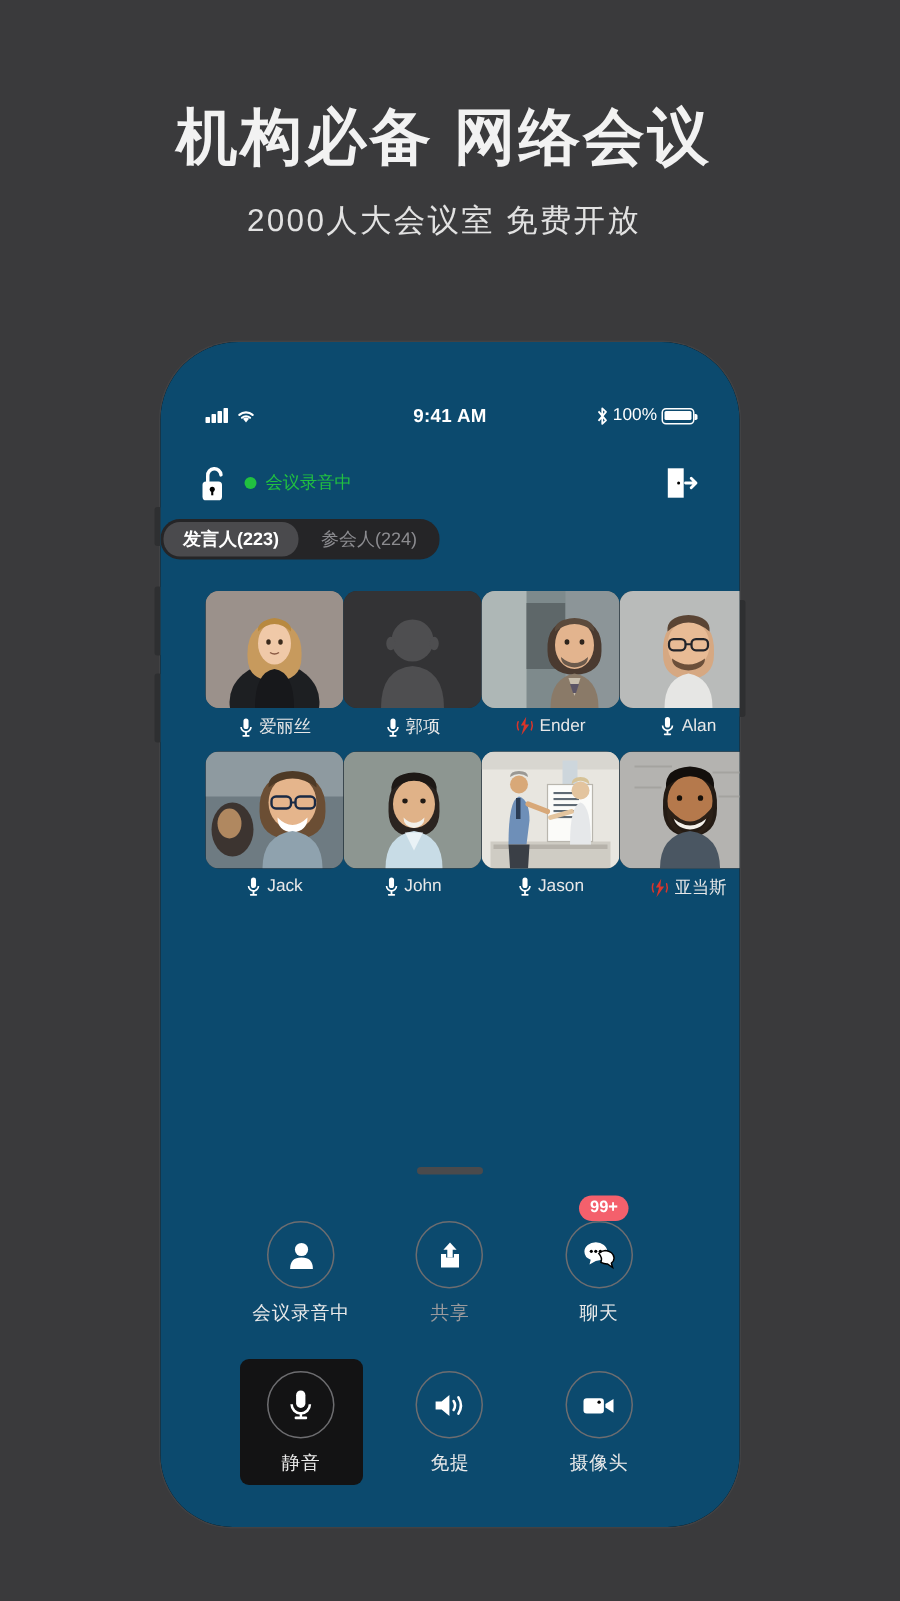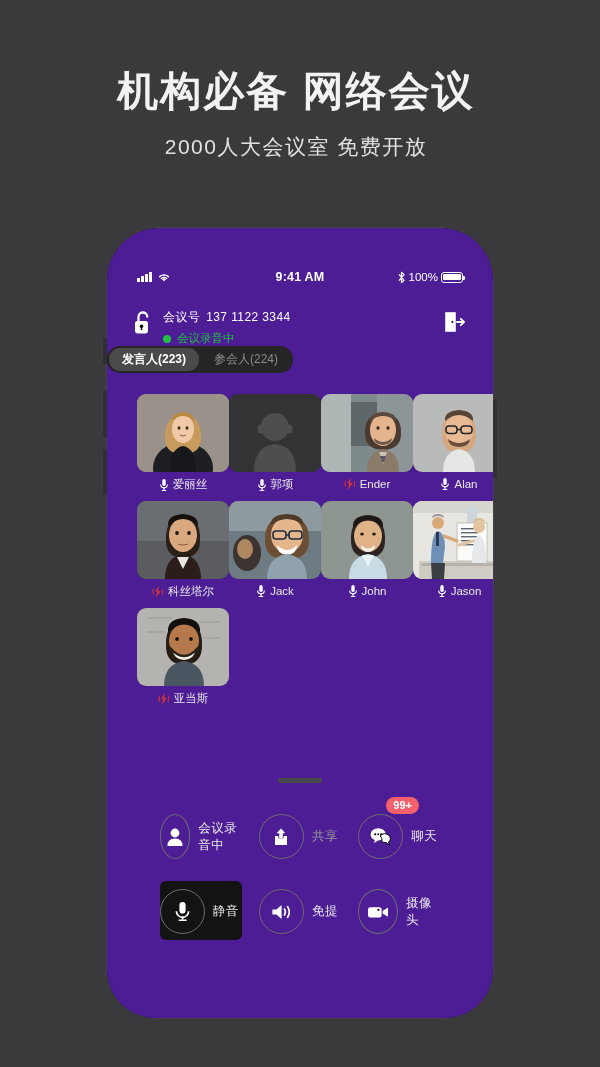--- a/index.html
+++ b/index.html
@@ -34,21 +34,21 @@
   .btn-side {
     position:absolute; background:#2e2f31; border-radius:2px;
   }
   .btn-silent { left:-4px; top:110px; width:5px; height:26px; }
   .btn-volup  { left:-4px; top:163px; width:5px; height:46px; }
   .btn-voldn  { left:-4px; top:221px; width:5px; height:46px; }
   .btn-power  { right:-4px; top:172px; width:5px; height:78px; }
 
   .screen {
     position:absolute; inset:0;
-    background:#4c1d95;
+    background:#0c4a6e;
     border-radius:52px 52px 48px 48px;
     overflow:hidden;
     color:#fff;
   }
 
   
   .statusbar {
     position:absolute; top:38px; left:0; width:100%; height:22px;
     display:flex; align-items:center; padding:0 30px;
     font-size:12px; color:#fff;
@@ -97,21 +97,21 @@
   }
   .seg-item {
     padding:3px 13px; border-radius:11px; font-size:12px; color:#8c8c90;
     white-space:nowrap; line-height:17px;
   }
   .seg-item.active { background:#4a4a4d; color:#fff; font-weight:600; }
 
   
   .grid {
     position:absolute; top:166px; left:0; width:100%;
-    display:grid; grid-template-columns:repeat(4,1fr);
+    display:grid; grid-template-columns:repeat(5,1fr);
     row-gap:9px; padding:0 30px;
     justify-items:center;
   }
   .cell { width:92px; }
   .thumb {
     width:92px; height:78px; border-radius:9px; overflow:hidden;
     position:relative; background:#2c2c2e;
   }
   .thumb svg { display:block; width:100%; height:100%; }
   .cell-name {
@@ -125,21 +125,21 @@
   .handle {
     position:absolute; top:550px; left:50%; transform:translateX(-50%);
     width:44px; height:5px; border-radius:3px; background:#4a4a4c;
   }
 
   
   .toolbar { position:absolute; top:578px; left:0; width:100%; padding:0 44px; }
   .tb-row { display:grid; grid-template-columns:repeat(3,1fr); justify-items:center; }
   .tb-row.second { margin-top:16px; }
   .tb-item {
-    width:82px; padding:8px 0 6px; display:flex; flex-direction:row;
+    width:82px; padding:8px 0 6px; display:flex; flex-direction:column;
     align-items:center; gap:8px; border-radius:6px; position:relative;
   }
   .tb-item.highlight { background:#131314; }
   .tb-circle {
     width:45px; height:45px; border-radius:50%; border:1.1px solid #6d6d70;
     display:flex; align-items:center; justify-content:center; position:relative;
   }
   .tb-circle svg { display:block; }
   .tb-label { font-size:12.5px; color:#eaeaea; letter-spacing:0.5px; }
   .tb-label.dim { color:#9a9a9d; }
@@ -193,23 +193,20 @@
     </div>
 
     <div class="meet-header">
       <svg class="lock-icon" viewBox="0 0 20 26">
         <path d="M5.5 11 V7.2 A4.4 4.4 0 0 1 14.3 6.6" stroke="#fff" stroke-width="2.3" fill="none" stroke-linecap="round"></path>
         <rect x="2" y="11" width="13" height="12.5" rx="2.4" fill="#fff"></rect>
         <circle cx="8.5" cy="16.2" r="1.7" fill="#000"></circle>
         <rect x="7.8" y="16.2" width="1.4" height="4" fill="#000"></rect>
       </svg>
       <div class="meet-info">
-        <div class="meet-no">
-          <span class="label">会议号</span><span>137 1122 3344</span>
-        </div>
         <div class="meet-rec">
           <span class="rec-dot"></span>
           <span>会议录音中</span>
         </div>
       </div>
       <svg class="exit-icon" viewBox="0 0 26 26">
         <path d="M5 4 L14 4 L14 22 L5 22 Z" fill="#fff"></path>
         <rect x="5" y="4" width="9" height="18" fill="none" stroke="#fff" stroke-width="1.6"></rect>
         <circle cx="11.4" cy="13" r="1" fill="#000"></circle>
         <path d="M16 13 L22.5 13 M19.8 9.8 L23 13 L19.8 16.2" stroke="#fff" stroke-width="1.9" fill="none" stroke-linecap="round" stroke-linejoin="round"></path>

